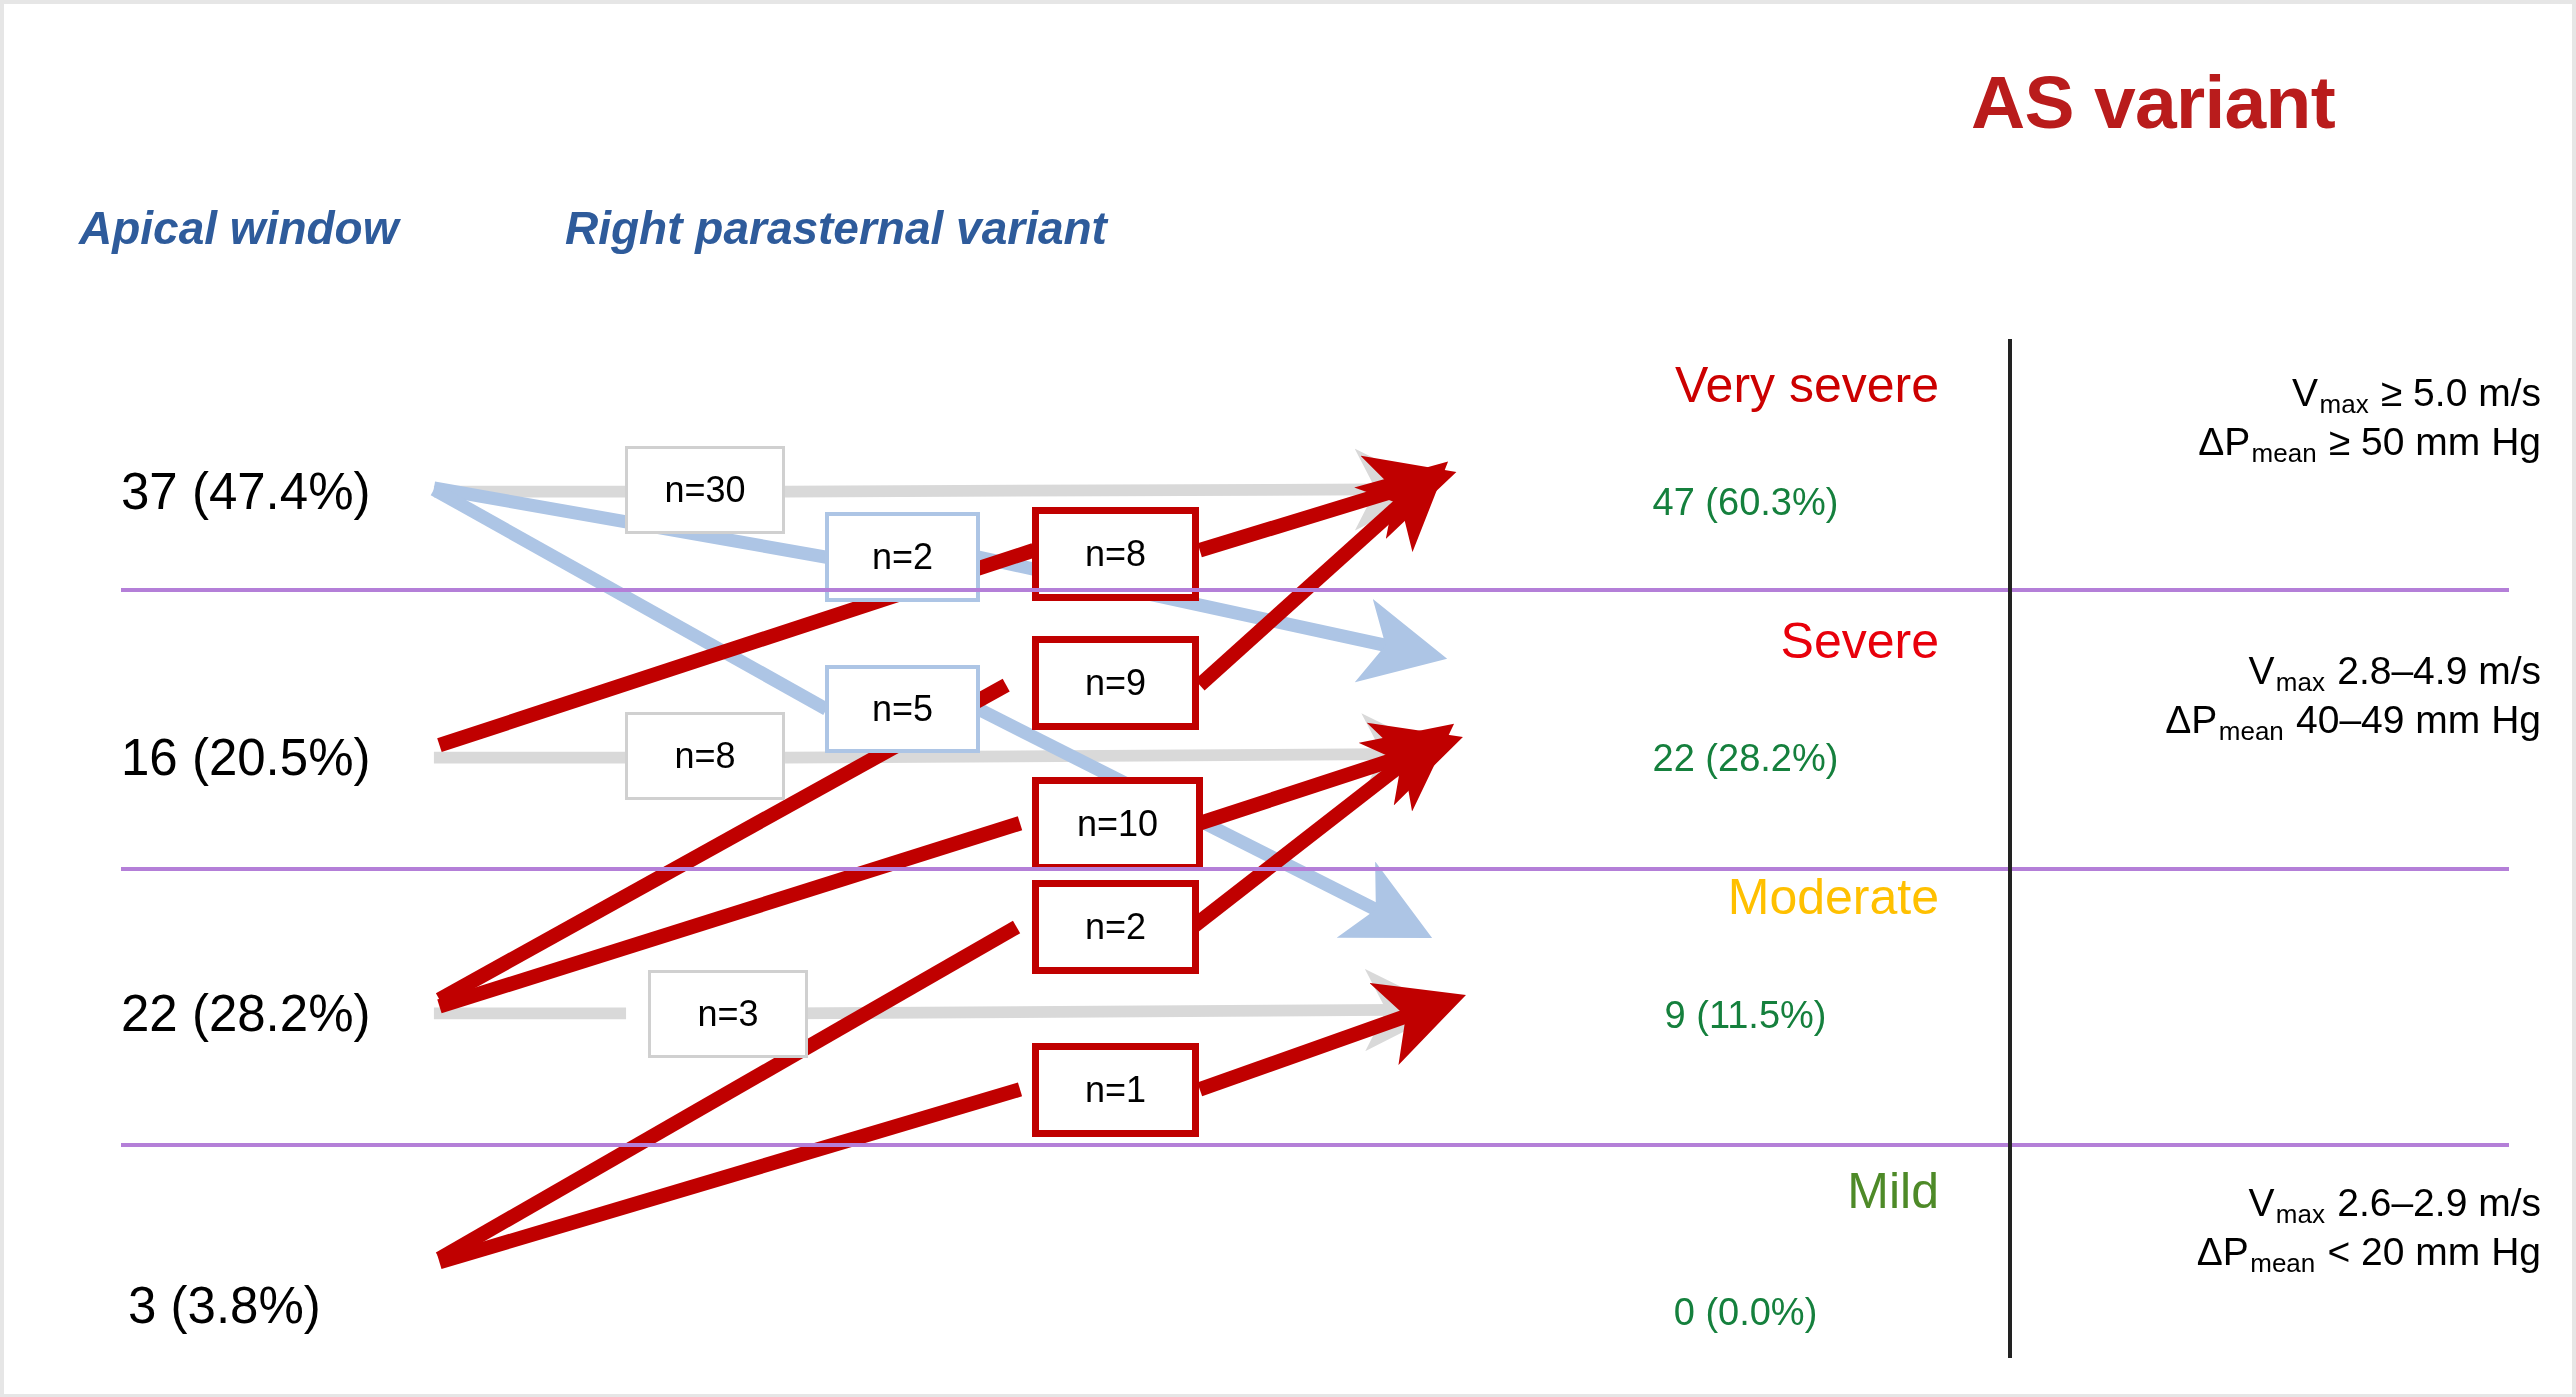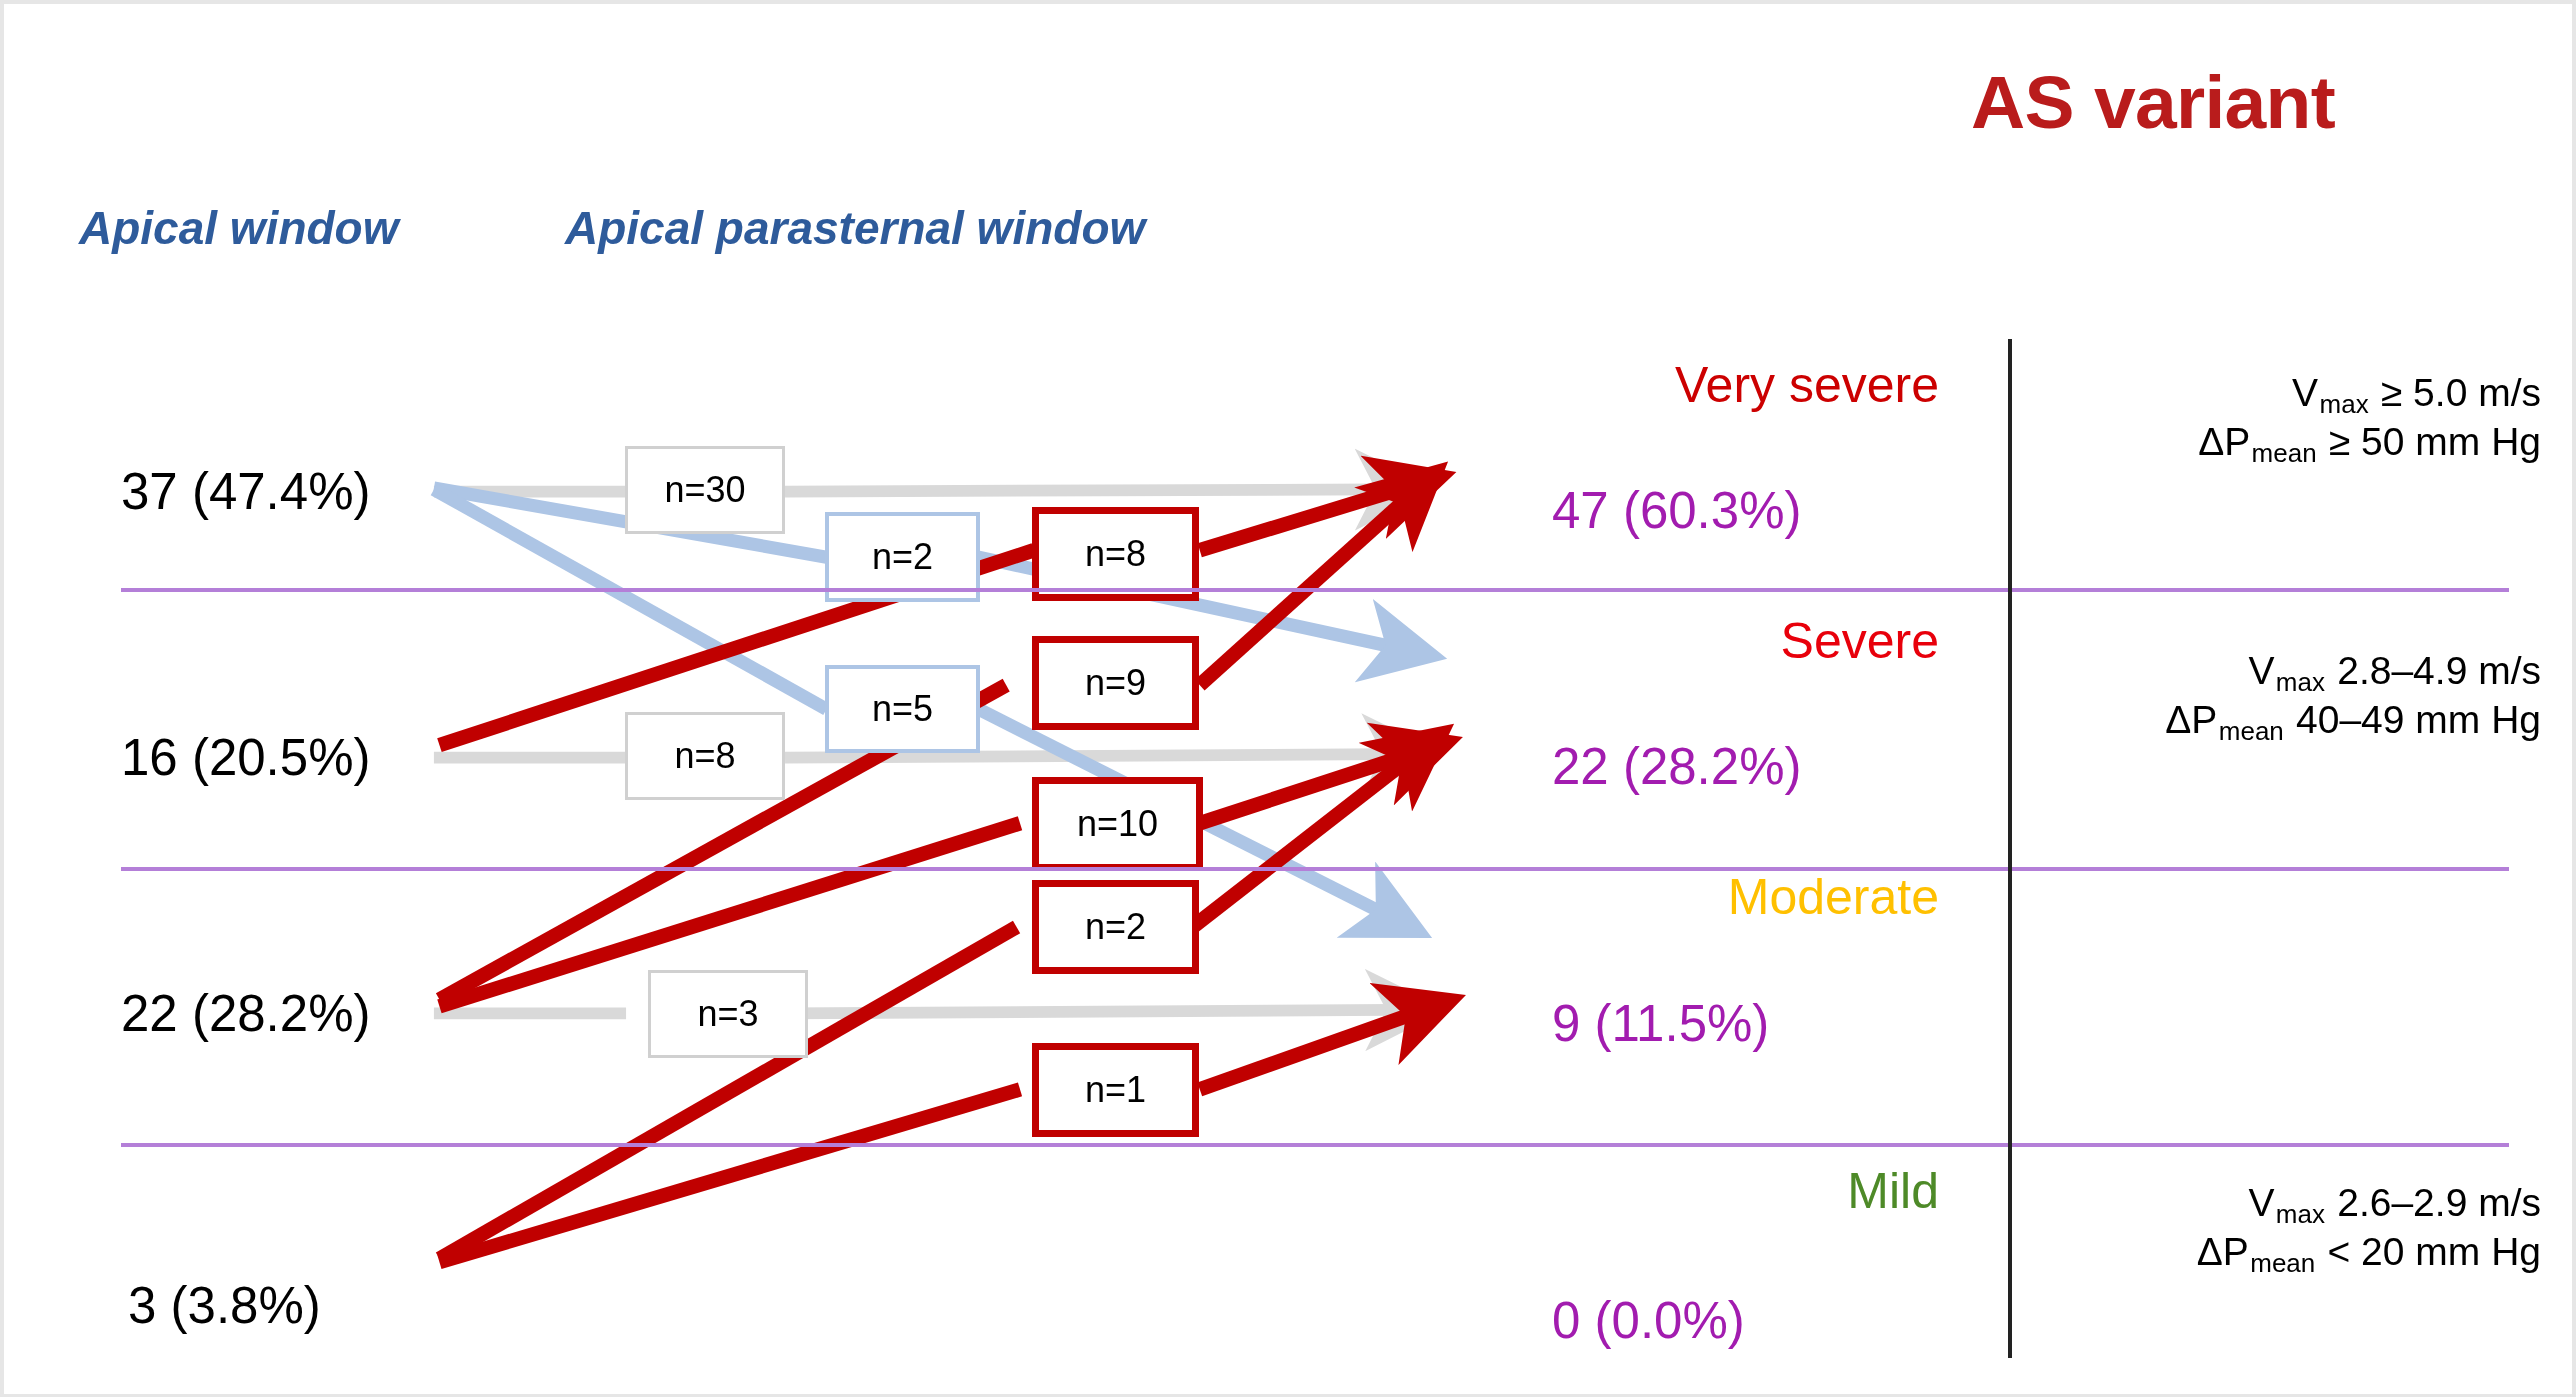--- a/index.html
+++ b/index.html
@@ -76,22 +76,23 @@
     position:absolute;
     width:387px;
     text-align:right;
     font-size:50px;
     font-weight:normal;
     white-space:nowrap;
   }
   .right-count{
     position:absolute;
     width:387px;
-    font-size:51px;
-    color:#a21caf;
+    text-align:center;
+    font-size:38px;
+    color:#15803d;
     white-space:nowrap;
   }
 
   
   .crit{
     position:absolute;
     width:484px;
     text-align:right;
     font-size:39px;
     color:#000000;
@@ -112,21 +113,21 @@
     background:#222222;
   }
 </style>
 </head>
 <body>
 
 <div id="root">
 
   <div id="title">AS variant</div>
   <div class="window-label" id="win-apical">Apical window</div>
-  <div class="window-label" id="win-rps">Apical parasternal window</div>
+  <div class="window-label" id="win-rps">Right parasternal variant</div>
 
   <svg id="flow" viewBox="0 0 3727 2022" xmlns="http://www.w3.org/2000/svg">
     <defs>
       <marker id="ah-red" markerWidth="6" markerHeight="6" refX="2.2" refY="3" orient="auto" markerUnits="strokeWidth">
         <path d="M0,0 L6,3 L0,6 L1.6,3 Z" fill="#c00000"></path>
       </marker>
       <marker id="ah-gray" markerWidth="7" markerHeight="7" refX="2.4" refY="3.5" orient="auto" markerUnits="strokeWidth">
         <path d="M0,0 L7,3.5 L0,7 L1.8,3.5 Z" fill="#d9d9d9"></path>
       </marker>
       <marker id="ah-blue" markerWidth="6.5" markerHeight="6.5" refX="2.3" refY="3.25" orient="auto" markerUnits="strokeWidth">

